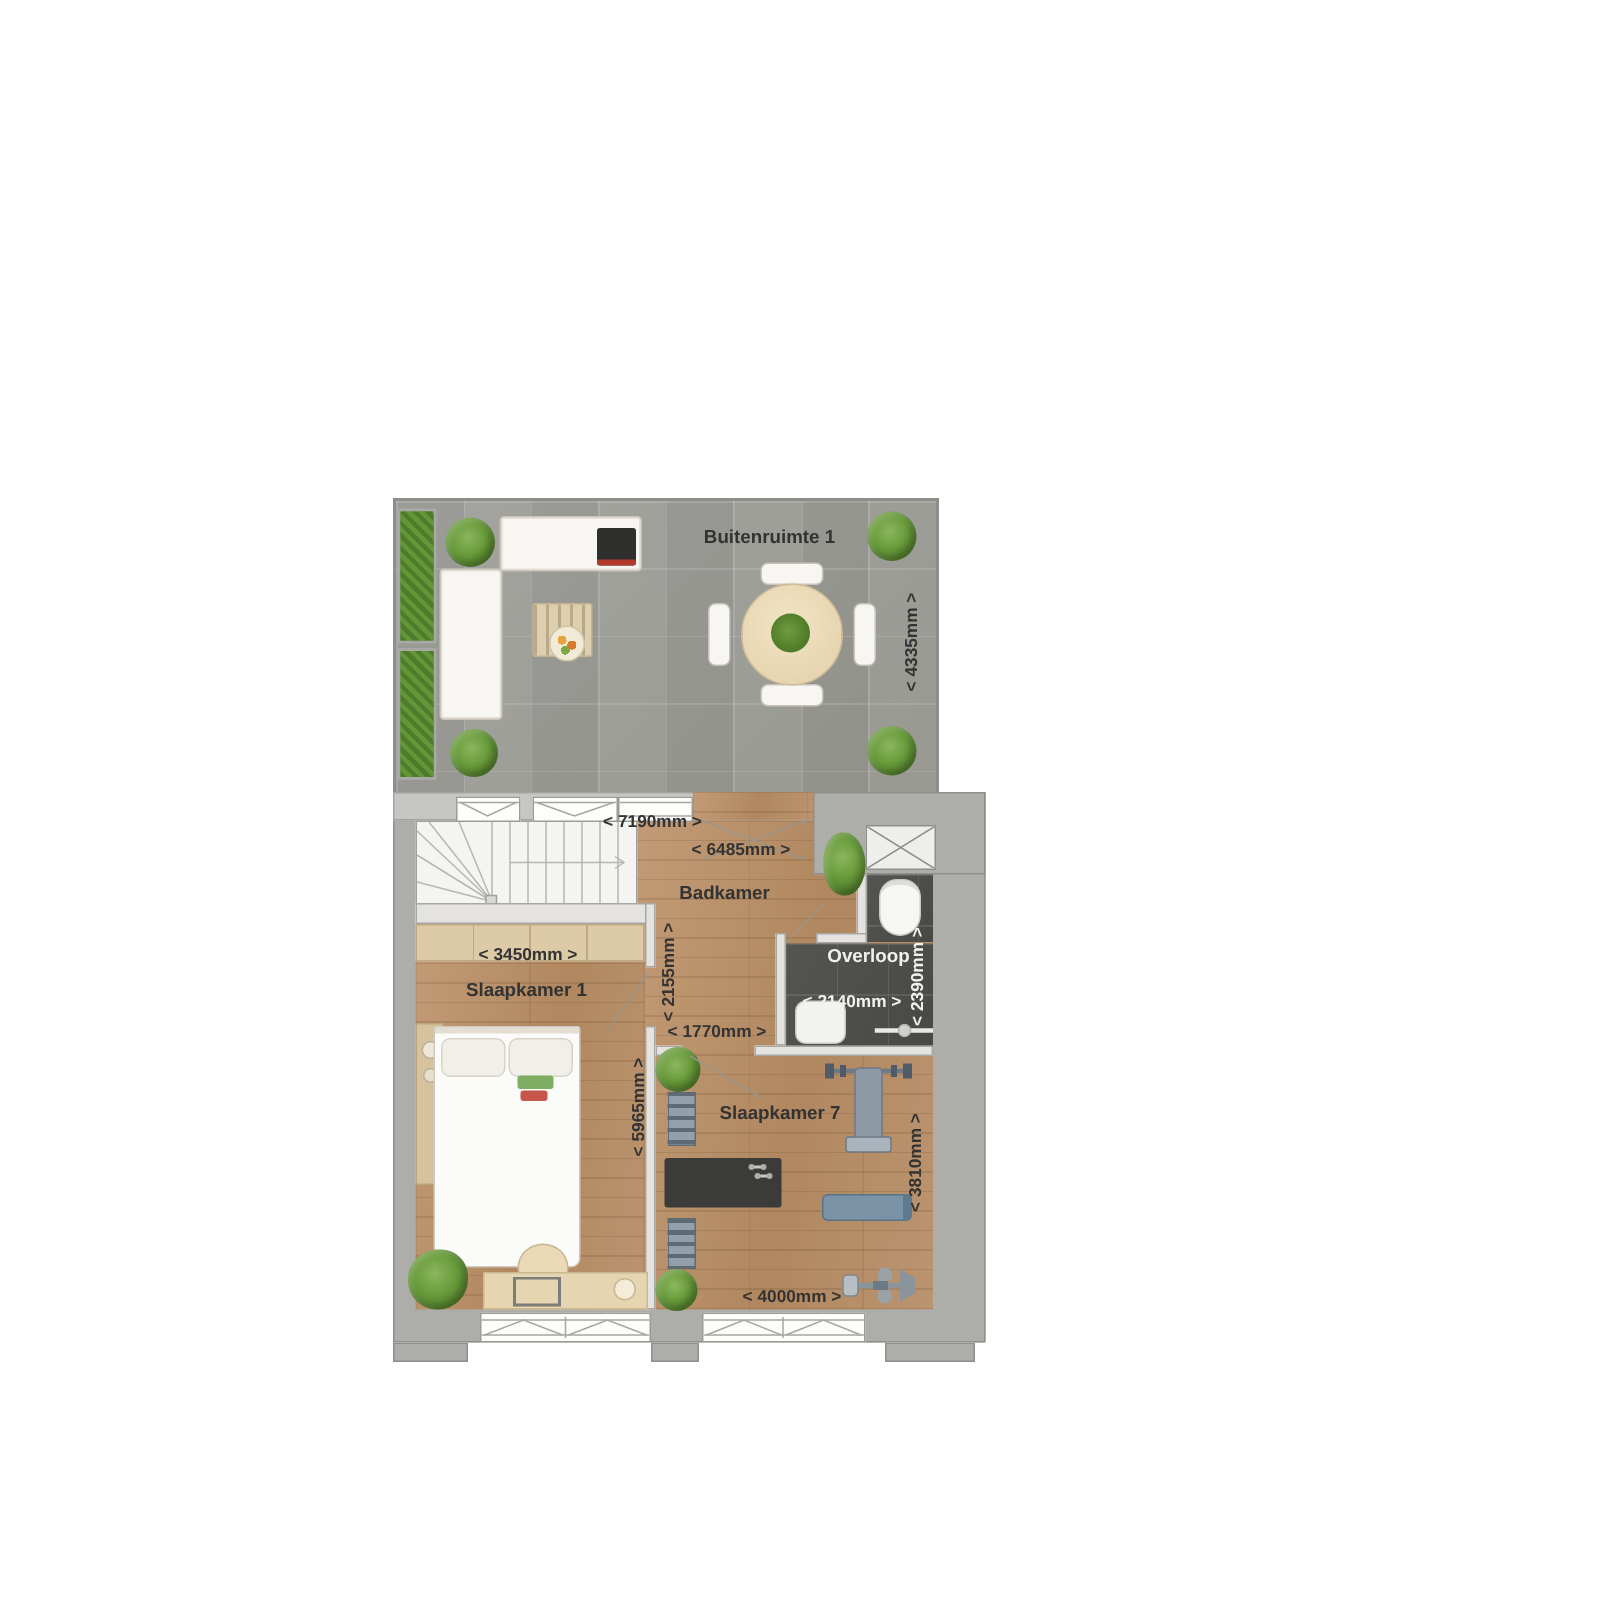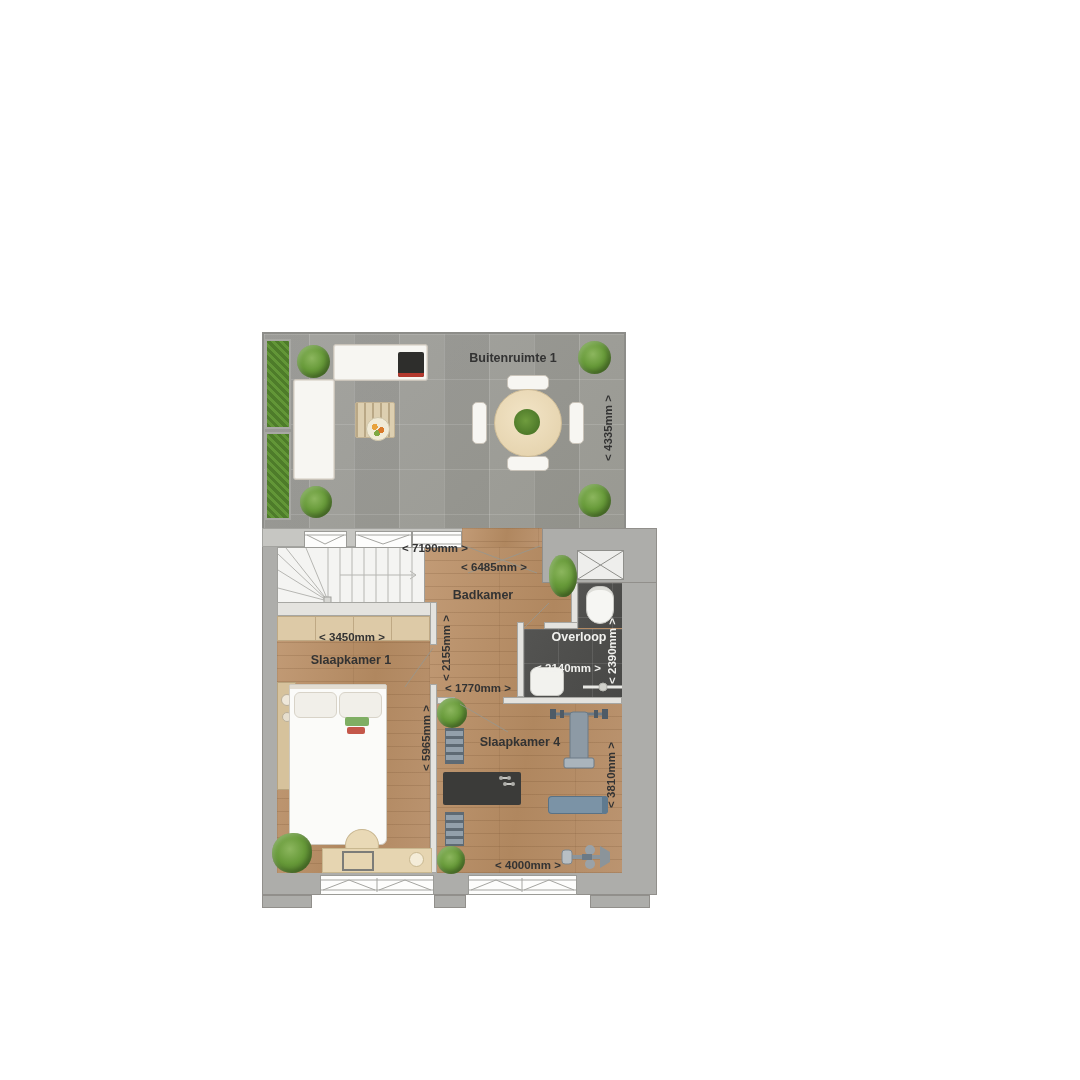--- a/index.html
+++ b/index.html
@@ -286,17 +286,17 @@
   <div class="abs lbl dim" style="left:478px;top:688px;">&lt; 1770mm &gt;</div>
 
   <div class="abs lbl room-name light" style="left:579px;top:637px;">Overloop</div>
   <div class="abs lbl dim light" style="left:568px;top:668px;">&lt; 2140mm &gt;</div>
   <div class="abs lbl dim vert light" style="left:612px;top:651px;">&lt; 2390mm &gt;</div>
 
   <div class="abs lbl dim" style="left:352px;top:637px;">&lt; 3450mm &gt;</div>
   <div class="abs lbl room-name" style="left:351px;top:660px;">Slaapkamer 1</div>
   <div class="abs lbl dim vert" style="left:426px;top:738px;">&lt; 5965mm &gt;</div>
 
-  <div class="abs lbl room-name" style="left:520px;top:742px;">Slaapkamer 4</div>
+  <div class="abs lbl room-name" style="left:520px;top:742px;">Slaapkamer 7</div>
   <div class="abs lbl dim vert" style="left:611px;top:775px;">&lt; 3810mm &gt;</div>
   <div class="abs lbl dim" style="left:528px;top:865px;text-align:center;">&lt; 4000mm &gt;</div>
 
 </div>
 
 </body></html>

